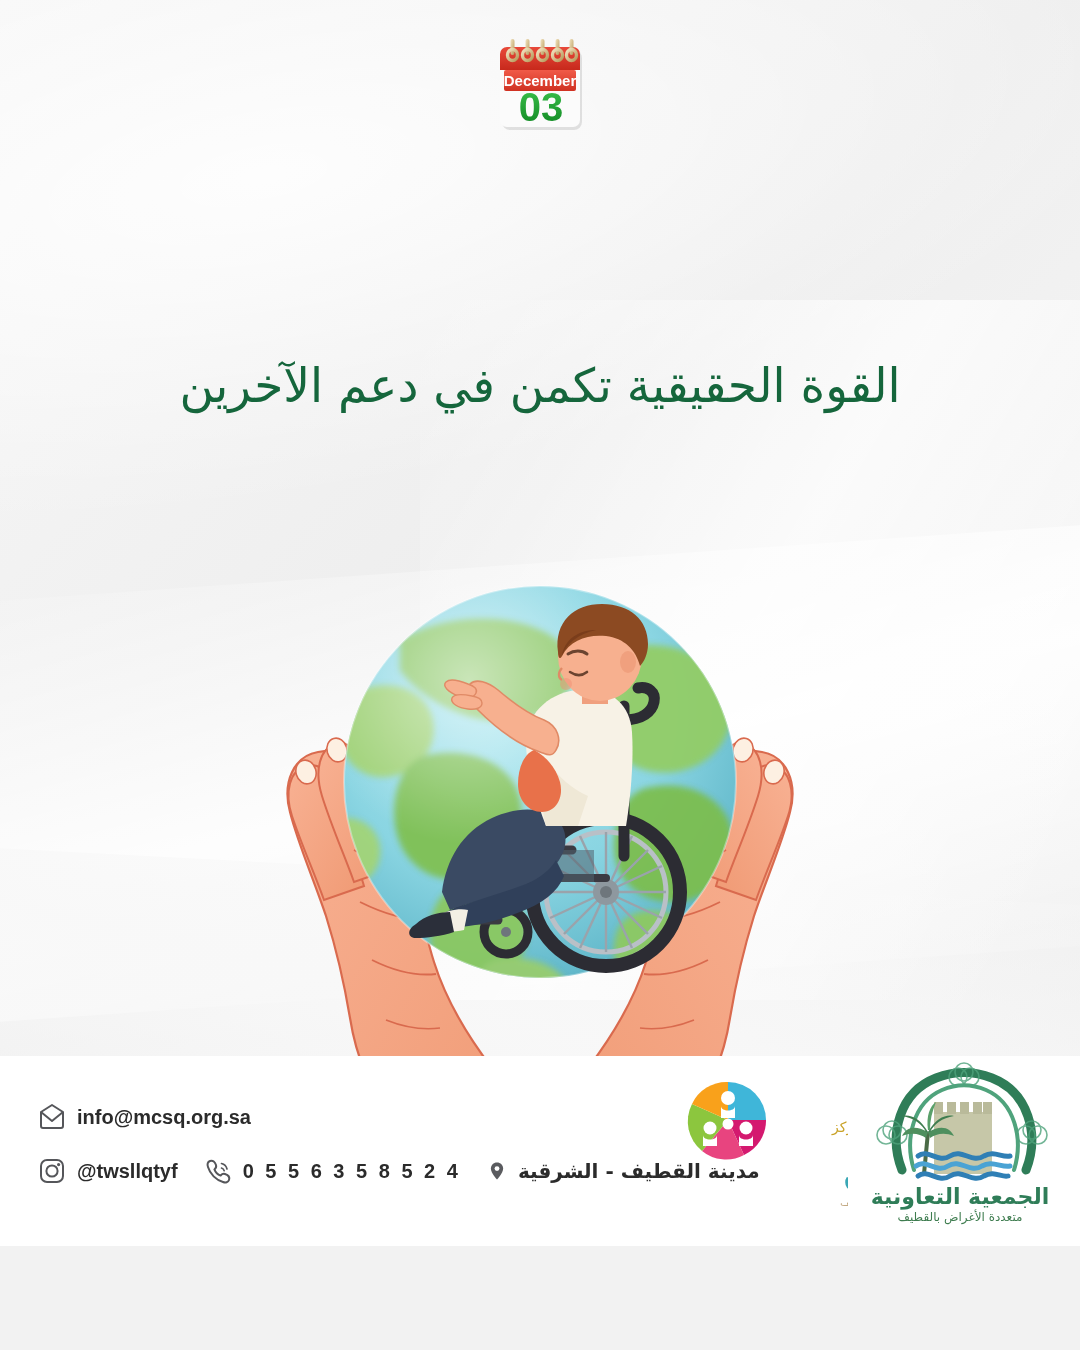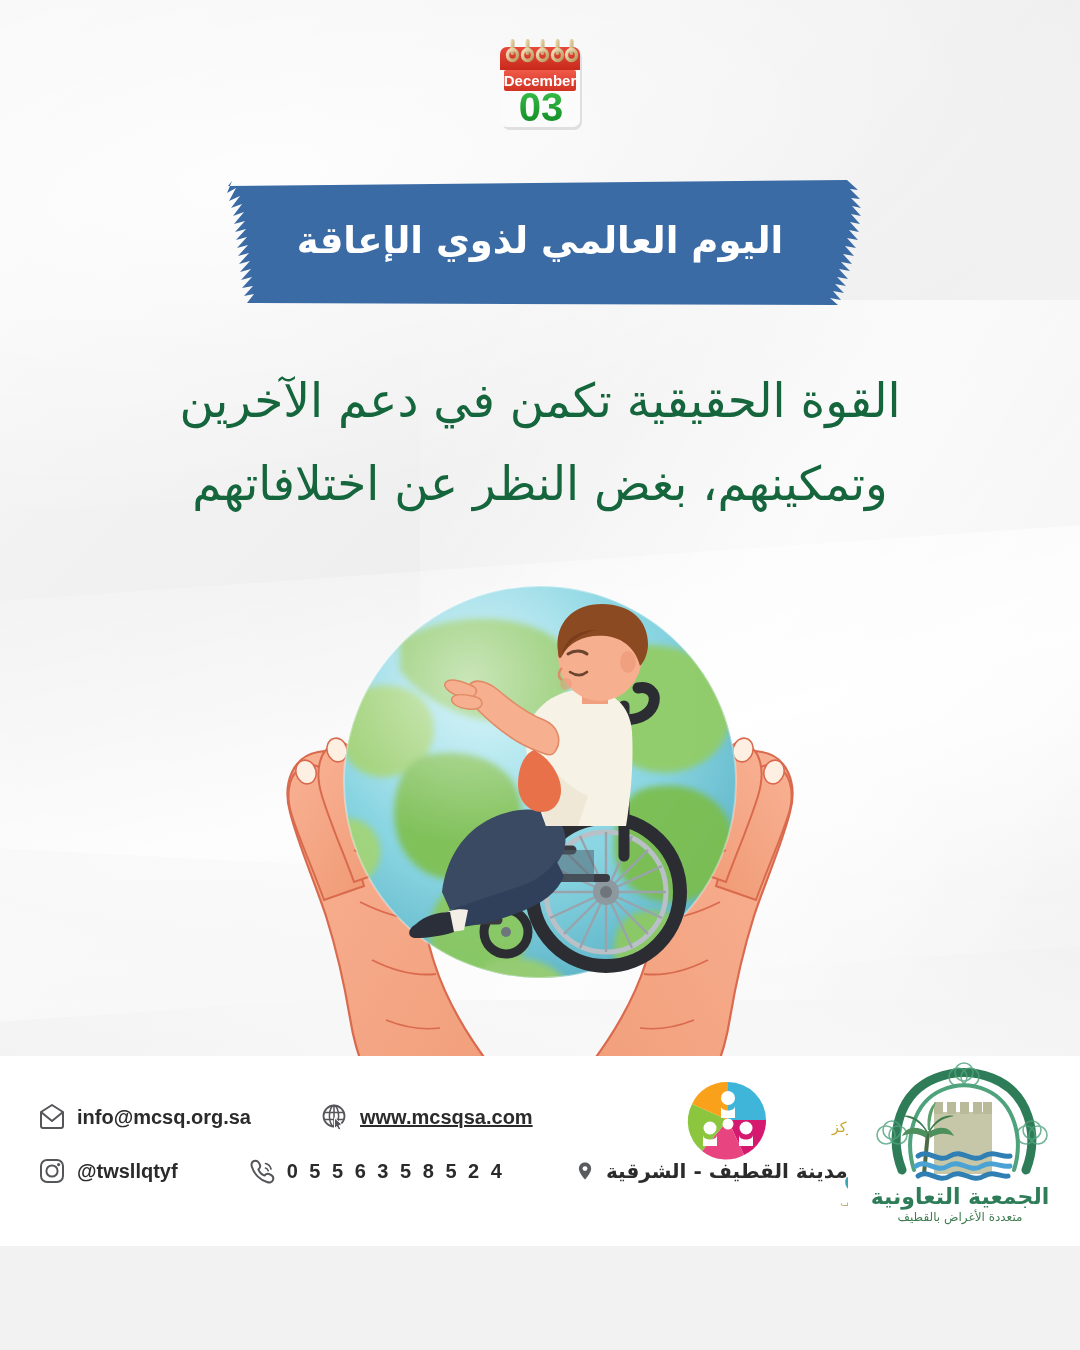--- a/index.html
+++ b/index.html
@@ -44,32 +44,32 @@
     padding-bottom:4px;
   }
 
   
   #slogan {
     position:absolute; left:90px; top:352px; width:900px;
     text-align:center; direction:rtl;
     color:#15663c; font-size:47px; line-height:1.45;
     font-family:"DejaVu Sans", sans-serif;
   }
-  #slogan .ln { display:block; white-space:nowrap;margin-top:15px; }
+  #slogan .ln { display:block; white-space:nowrap; }
 
   
   #illustration { position:absolute; left:210px; top:520px; width:660px; height:660px; }
 
   
   #footer {
     position:absolute; left:0; bottom:0; width:1080px; height:190px;
     background:#ffffff;
   }
   #contact { position:absolute; left:38px; top:40px; }
-  .crow { display:flex; align-items:center; height:42px;gap:44px; }
+  .crow { display:flex; align-items:center; height:42px; }
   .crow + .crow { margin-top:12px; }
   .citem { display:flex; align-items:center; margin-right:26px; }
   .cico { width:28px; height:28px; margin-right:11px; flex:0 0 28px; }
   .ctxt { font-size:20px; font-weight:bold; color:#2b2b2b;
           font-family:"Liberation Sans", sans-serif; white-space:nowrap; }
   .ctxt.u { text-decoration:underline; }
   .ctxt.ar { direction:rtl; font-family:"DejaVu Sans", sans-serif; font-weight:bold; }
   .ctxt.num { letter-spacing:3px; }
 
   #logo-tawasul { position:absolute; left:672px; top:18px; width:176px; height:150px; }
@@ -135,38 +135,23 @@
         <g>
           <rect x="80.5" y="3" width="4" height="16" rx="2" fill="url(#ring)"></rect>
           <ellipse cx="82.5" cy="19" rx="5" ry="5.5" fill="none" stroke="url(#ring)" stroke-width="3.4"></ellipse>
         </g>
       </g>
 
       <text x="52" y="85" text-anchor="middle" font-family="Liberation Sans, sans-serif" font-size="40" font-weight="bold" fill="url(#calGreen)">03</text>
     </svg>
   </div>
 
-  <div id="banner-wrap">
-    <svg viewBox="0 0 644 136" width="644" height="136" preserveAspectRatio="none" style="position:absolute;inset:0;">
-      <path fill="#3b6ba5" d="
-        M10,12 L14,7 L9,19 L18,14 L11,27 L22,22 L13,34 L24,30 L15,42 L26,38 L16,50
-        L27,47 L17,58 L28,55 L18,66 L29,63 L19,74 L30,71 L20,82 L31,79 L21,90
-        L32,87 L22,98 L33,95 L23,106 L34,103 L24,114 L35,112 L26,122 L36,120 L29,129
-        L620,131 L612,124 L623,126 L615,117 L626,119 L617,110 L628,112 L619,103
-        L630,105 L621,95 L632,97 L623,88 L634,90 L625,80 L636,82 L627,72 L638,74
-        L629,64 L640,66 L631,56 L641,58 L632,48 L642,50 L633,40 L643,42 L634,32
-        L643,34 L633,24 L642,25 L632,15 L640,16 L629,6
-        Z"></path>
-    </svg>
-    <div id="banner-title">اليوم العالمي لذوي الإعاقة</div>
-  </div>
 
   <div id="slogan">
     <span class="ln">القوة الحقيقية تكمن في دعم الآخرين</span>
-    <span class="ln">وتمكينهم، بغض النظر عن اختلافاتهم</span>
   </div>
 
   <div id="illustration">
     <svg viewBox="0 0 660 660" width="660" height="660">
       <defs>
         <radialGradient id="globeG" cx="40%" cy="32%" r="78%">
           <stop offset="0%" stop-color="#a8e6ef"></stop>
           <stop offset="55%" stop-color="#8ad5e2"></stop>
           <stop offset="88%" stop-color="#63b9cb"></stop>
           <stop offset="100%" stop-color="#4aa0b6"></stop>
@@ -361,29 +346,20 @@
 
       <div class="crow">
         <div class="citem">
           <svg class="cico" viewBox="0 0 28 28">
             <path d="M3 9 L14 2 L25 9 L25 23 a2 2 0 0 1 -2 2 H5 a2 2 0 0 1 -2 -2 Z" fill="none" stroke="#55565a" stroke-width="2" stroke-linejoin="round"></path>
             <path d="M3 9 L14 18 L25 9" fill="none" stroke="#55565a" stroke-width="2" stroke-linejoin="round"></path>
           </svg>
           <span class="ctxt">info@mcsq.org.sa</span>
         </div>
 
-        <div class="citem">
-          <svg class="cico" viewBox="0 0 28 28">
-            <circle cx="13" cy="13" r="10.5" fill="none" stroke="#55565a" stroke-width="1.8"></circle>
-            <ellipse cx="13" cy="13" rx="4.6" ry="10.5" fill="none" stroke="#55565a" stroke-width="1.5"></ellipse>
-            <path d="M2.8 9.4 H23.2 M2.8 16.6 H23.2 M13 2.5 V23.5" stroke="#55565a" stroke-width="1.5" fill="none"></path>
-            <path d="M13.5 15 L21 21.5 L18 22.5 L19.8 26 L17.6 27 L15.8 23.4 L13.5 25.6 Z" fill="#55565a" stroke="#ffffff" stroke-width="1"></path>
-          </svg>
-          <span class="ctxt u">www.mcsqsa.com</span>
-        </div>
       </div>
 
       <div class="crow">
         <div class="citem">
           <svg class="cico" viewBox="0 0 28 28">
             <rect x="3" y="3" width="22" height="22" rx="6" fill="none" stroke="#55565a" stroke-width="2"></rect>
             <circle cx="14" cy="14" r="5.6" fill="none" stroke="#55565a" stroke-width="2"></circle>
             <circle cx="20.6" cy="7.6" r="1.6" fill="#55565a"></circle>
           </svg>
           <span class="ctxt">@twsllqtyf</span>

